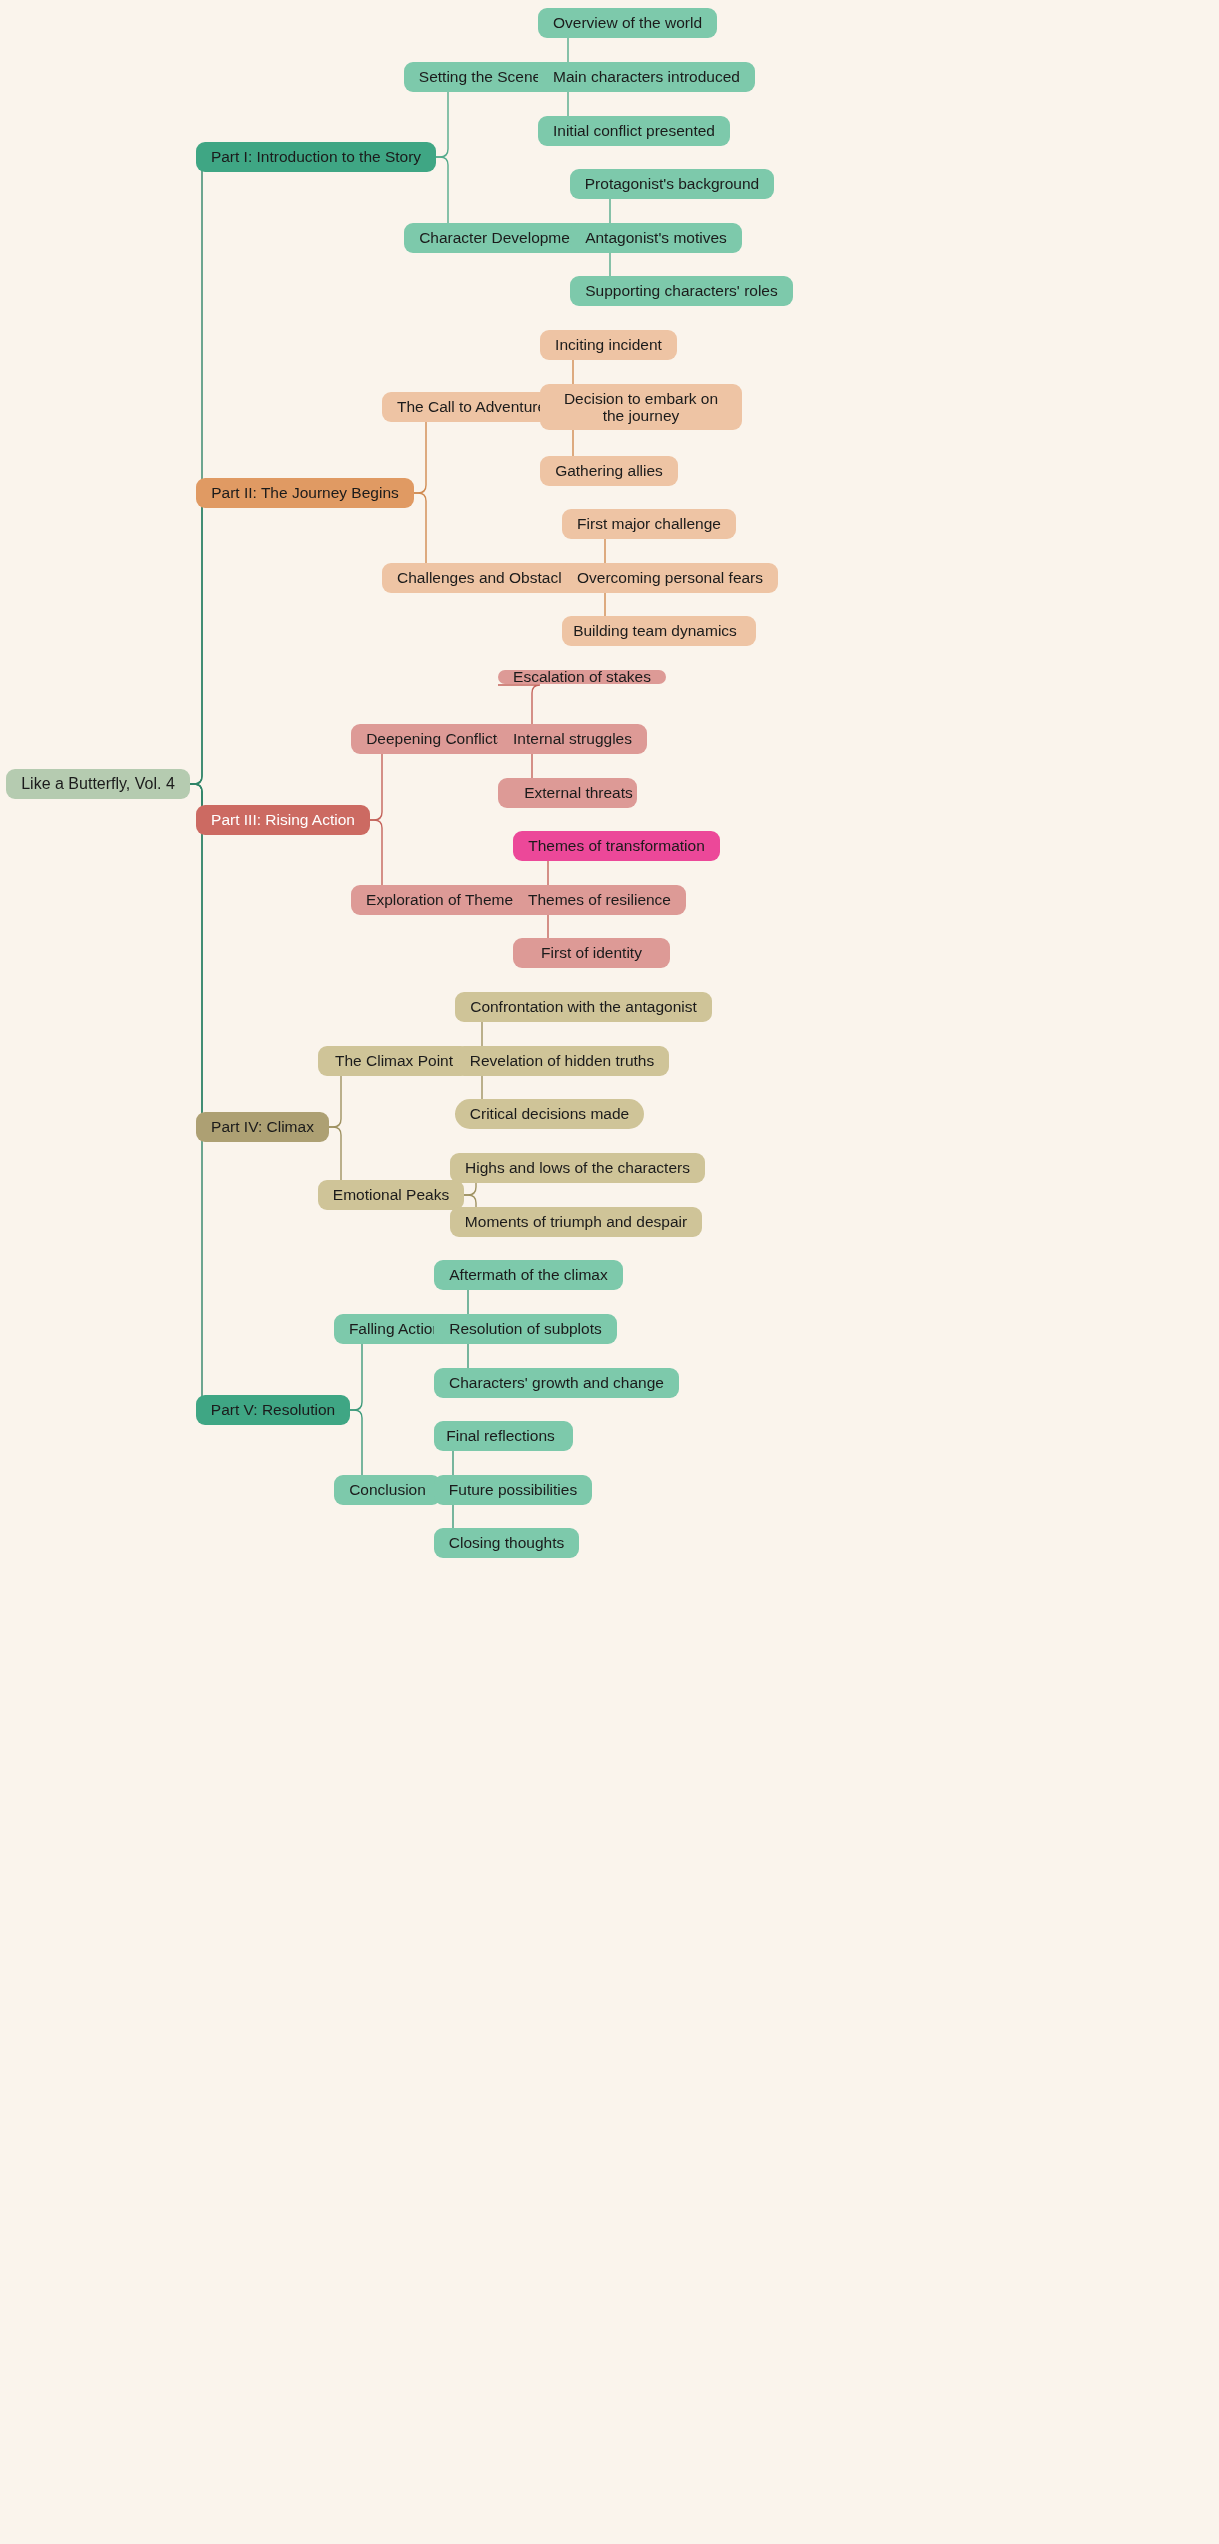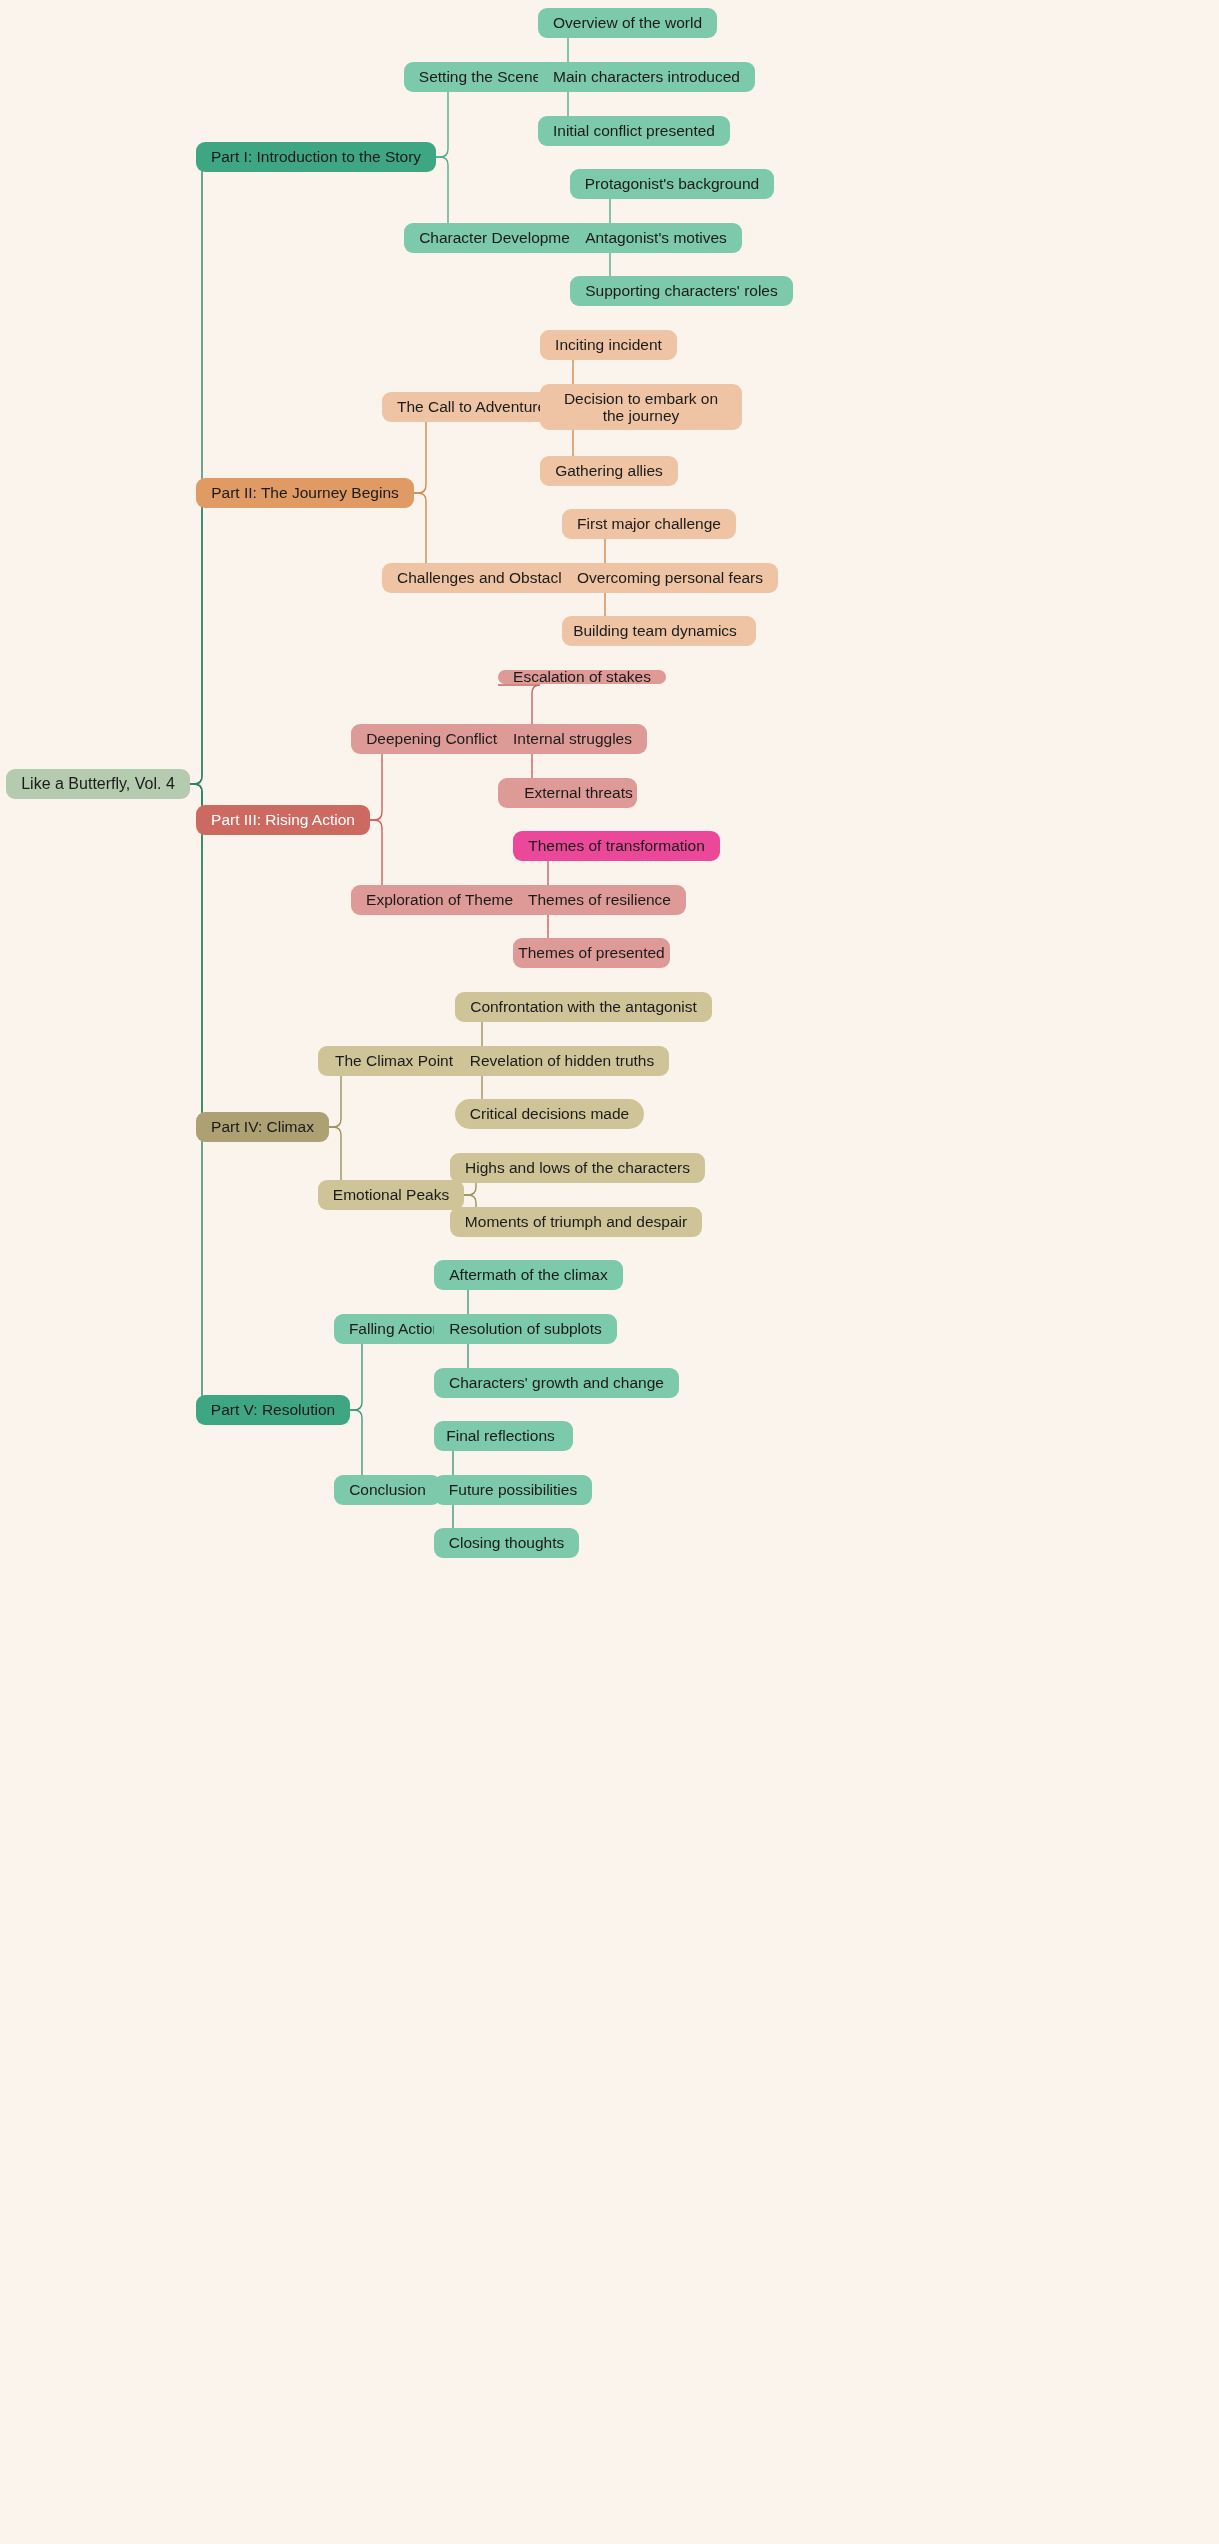--- a/index.html
+++ b/index.html
@@ -98,21 +98,21 @@
     <div class="node l3" style="background: rgb(238, 196, 164); left: 562px; top: 563px; width: 216px; height: 30px;">Overcoming personal fears</div>
     <div class="node l3" style="background: rgb(238, 196, 164); left: 562px; top: 616px; width: 194px; height: 30px; padding-left: 6px;">Building team dynamics</div>
     <div class="node l1 white" style="background: rgb(204, 106, 98); color: rgb(255, 255, 255); left: 196px; top: 805px; width: 174px; height: 30px;">Part III: Rising Action</div>
     <div class="node l2" style="background: rgb(221, 154, 150); left: 351px; top: 724px; width: 169px; height: 30px;">Deepening Conflicts</div>
     <div class="node l3" style="background: rgb(221, 154, 150); left: 498px; top: 670px; width: 168px; height: 14px;">Escalation of stakes</div>
     <div class="node l3" style="background: rgb(221, 154, 150); left: 498px; top: 724px; width: 149px; height: 30px;">Internal struggles</div>
     <div class="node l3" style="background: rgb(221, 154, 150); left: 498px; top: 778px; width: 139px; height: 30px; padding-left: 36px;">External threats</div>
     <div class="node l2" style="background: rgb(221, 154, 150); left: 351px; top: 885px; width: 185px; height: 30px;">Exploration of Themes</div>
     <div class="node l3" style="background: #ec4899; left: 513px; top: 831px; width: 207px; height: 30px;">Themes of transformation</div>
     <div class="node l3" style="background: rgb(221, 154, 150); left: 513px; top: 885px; width: 173px; height: 30px;">Themes of resilience</div>
-    <div class="node l3" style="background: rgb(221, 154, 150); left: 513px; top: 938px; width: 157px; height: 30px;">Themes of presented</div>
+    <div class="node l3" style="background: rgb(221, 154, 150); left: 513px; top: 938px; width: 157px; height: 30px;">First of identity</div>
     <div class="node l1" style="background: rgb(173, 160, 115); color: rgb(27, 27, 27); left: 196px; top: 1112px; width: 133px; height: 30px;">Part IV: Climax</div>
     <div class="node l2" style="background: rgb(207, 196, 152); left: 318px; top: 1046px; width: 152px; height: 30px;">The Climax Point</div>
     <div class="node l3" style="background: rgb(207, 196, 152); left: 455px; top: 992px; width: 257px; height: 30px;">Confrontation with the antagonist</div>
     <div class="node l3" style="background: rgb(207, 196, 152); left: 455px; top: 1046px; width: 214px; height: 30px;">Revelation of hidden truths</div>
     <div class="node l3" style="background: rgb(207, 196, 152); left: 455px; top: 1099px; width: 189px; height: 30px; border-radius: 15px;">Critical decisions made</div>
     <div class="node l2" style="background: rgb(207, 196, 152); left: 318px; top: 1180px; width: 146px; height: 30px;">Emotional Peaks</div>
     <div class="node l3" style="background: rgb(207, 196, 152); left: 450px; top: 1153px; width: 255px; height: 30px;">Highs and lows of the characters</div>
     <div class="node l3" style="background: rgb(207, 196, 152); left: 450px; top: 1207px; width: 252px; height: 30px;">Moments of triumph and despair</div>
     <div class="node l1" style="background: rgb(63, 166, 132); color: rgb(27, 27, 27); left: 196px; top: 1395px; width: 154px; height: 30px;">Part V: Resolution</div>
     <div class="node l2" style="background: rgb(125, 201, 171); left: 334px; top: 1314px; width: 122px; height: 30px;">Falling Action</div>

